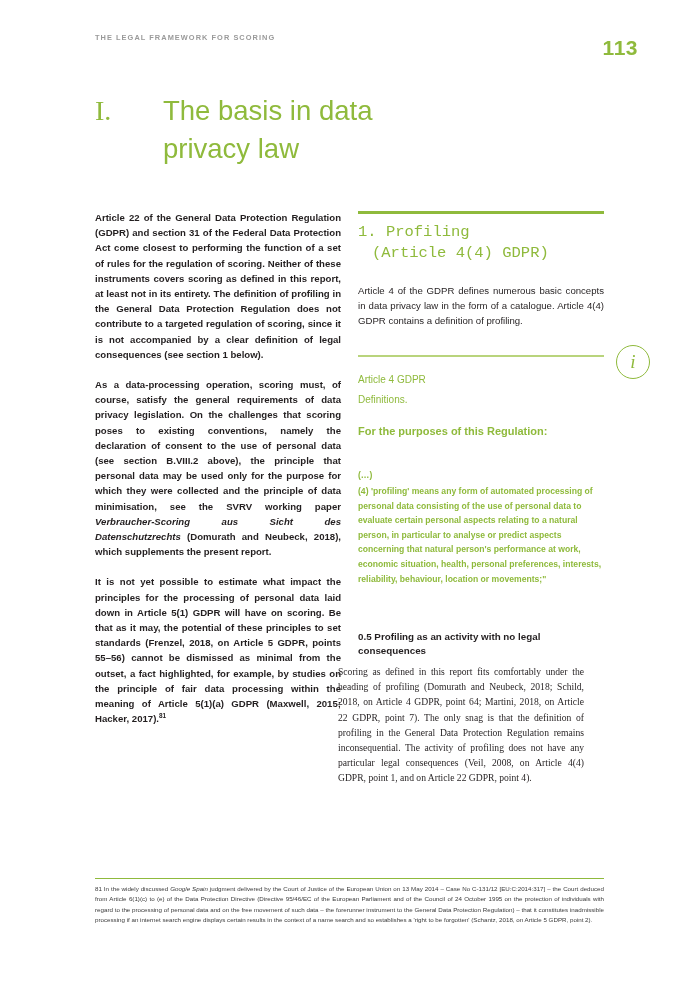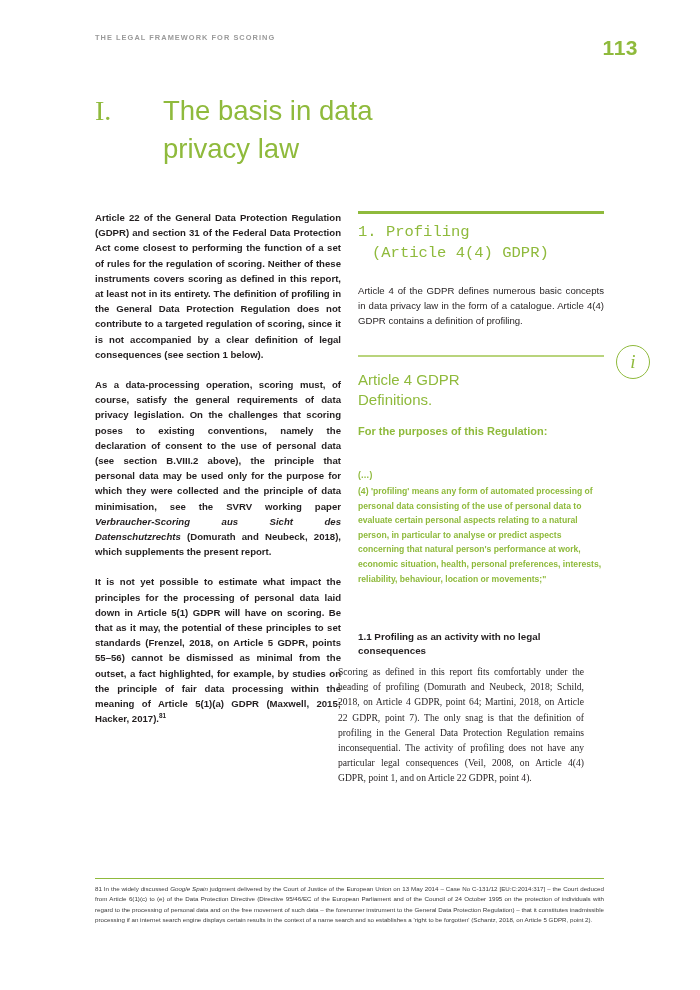--- a/index.html
+++ b/index.html
@@ -144,21 +144,21 @@
     font-size: 19px;
     line-height: 32px;
     text-align: center;
     font-style: italic;
   }
   .quote-title {
     position: absolute;
     left: 358px;
     top: 370px;
     width: 246px;
-    font-size: 15px;
+    font-size: 10px;
     line-height: 20px;
     color: #8fba3c;
     font-weight: 400;
   }
   .quote-lead {
     position: absolute;
     left: 358px;
     top: 424px;
     width: 246px;
     font-size: 11px;
@@ -261,21 +261,21 @@
   <div class="info-badge">i</div>
 
   <div class="quote-title">
     <span>Article 4 GDPR</span><br>
     <span>Definitions.</span>
   </div>
   <div class="quote-lead">For the purposes of this Regulation:</div>
   <div class="quote-ellipsis">(…)</div>
   <div class="quote-body">(4) 'profiling' means any form of automated processing of personal data consisting of the use of personal data to evaluate certain personal aspects relating to a natural person, in particular to analyse or predict aspects concerning that natural person's performance at work, economic situation, health, personal preferences, interests, reliability, behaviour, location or movements;"</div>
 
-  <div class="subsection-title">1.1 Profiling as an activity with no legal consequences</div>
+  <div class="subsection-title">0.5 Profiling as an activity with no legal consequences</div>
   <div class="subsection-body">Scoring as defined in this report fits comfortably under the heading of profiling (Domurath and Neubeck, 2018; Schild, 2018, on Article 4 GDPR, point 64; Martini, 2018, on Article 22 GDPR, point 7). The only snag is that the definition of profiling in the General Data Protection Regulation remains inconsequential. The activity of profiling does not have any particular legal consequences (Veil, 2008, on Article 4(4) GDPR, point 1, and on Article 22 GDPR, point 4).</div>
 
   <div class="footnote-rule"></div>
   <div class="footnote">
     <span class="fn-num">81</span>
     <span>In the widely discussed </span><span class="it">Google Spain</span><span> judgment delivered by the Court of Justice of the European Union on 13 May 2014 – Case No C-131/12 [EU:C:2014:317] – the Court deduced from Article 6(1)(c) to (e) of the Data Protection Directive (Directive 95/46/EC of the European Parliament and of the Council of 24 October 1995 on the protection of individuals with regard to the processing of personal data and on the free movement of such data – the forerunner instrument to the General Data Protection Regulation) – that it constitutes inadmissible processing if an internet search engine displays certain results in the context of a name search and so establishes a 'right to be forgotten' (Schantz, 2018, on Article 5 GDPR, point 2).</span>
   </div>
 
 </div>
 

